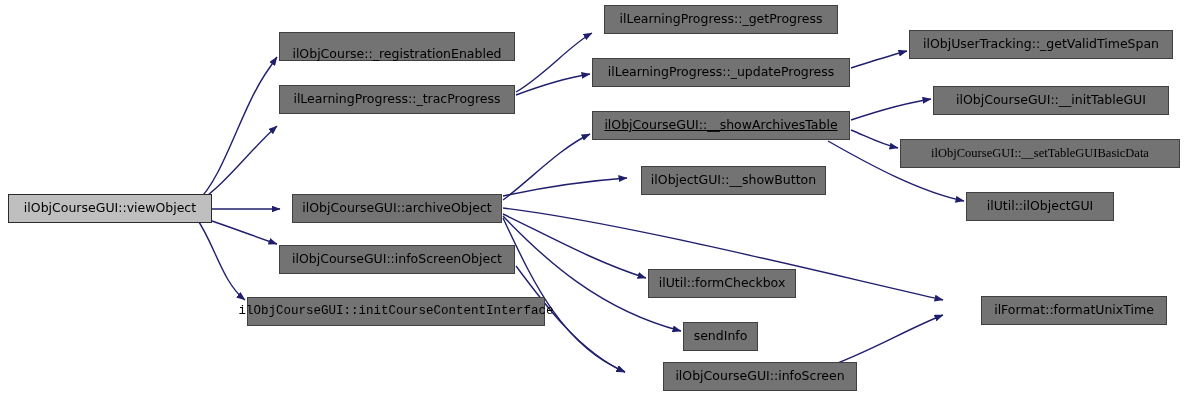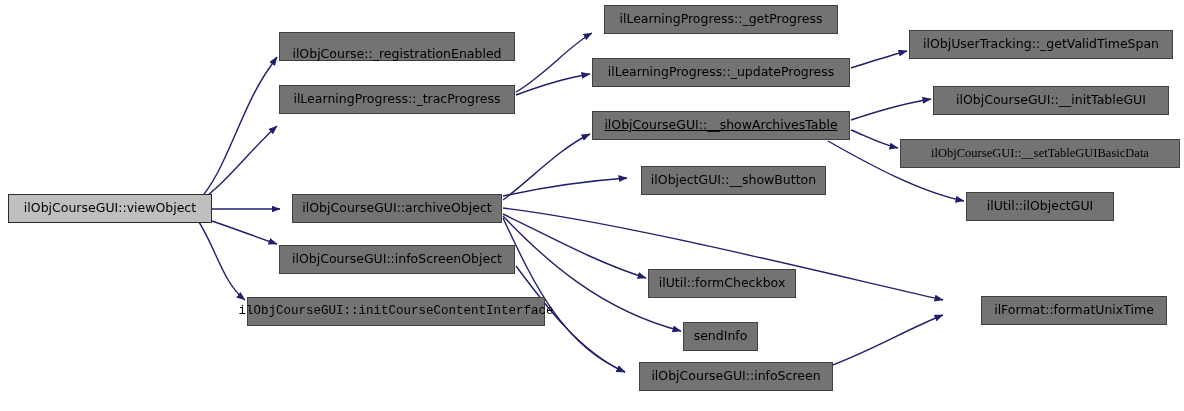--- a/index.html
+++ b/index.html
@@ -110,21 +110,21 @@
       </div>
       <div class="node" style="left: 629px; top: 166px; width: 185px; height: 29px; margin-left: 12px;">
         <span class="node-label">ilObjectGUI::__showButton</span>
       </div>
       <div class="node" style="left: 648px; top: 269px; width: 148px; height: 29px;">
         <span class="node-label">ilUtil::formCheckbox</span>
       </div>
       <div class="node" style="left: 683px; top: 322px; width: 75px; height: 29px;">
         <span class="node-label">sendInfo</span>
       </div>
-      <div class="node" style="left: 639px; top: 362px; width: 194px; height: 29px;">
+      <div class="node" style="left: 663px; top: 362px; width: 194px; height: 29px;">
         <span class="node-label">ilObjCourseGUI::infoScreen</span>
       </div>
       <div class="node" style="left: 909px; top: 30px; width: 264px; height: 29px;">
         <span class="node-label">ilObjUserTracking::_getValidTimeSpan</span>
       </div>
       <div class="node" style="left: 933px; top: 86px; width: 236px; height: 29px;">
         <span class="node-label">ilObjCourseGUI::__initTableGUI</span>
       </div>
       <div class="node" style="left: 900px; top: 139px; width: 280px; height: 29px; font-family: Liberation Serif, serif;">
         <span class="node-label">ilObjCourseGUI::__setTableGUIBasicData</span>

